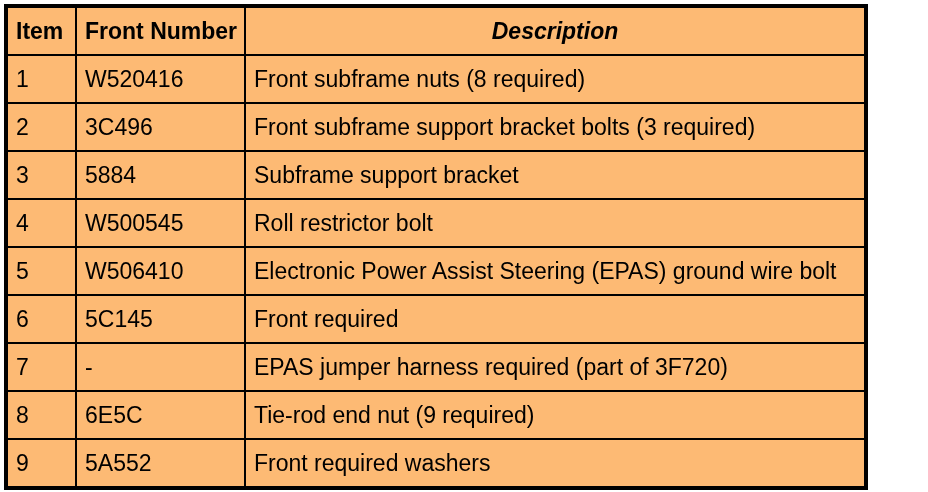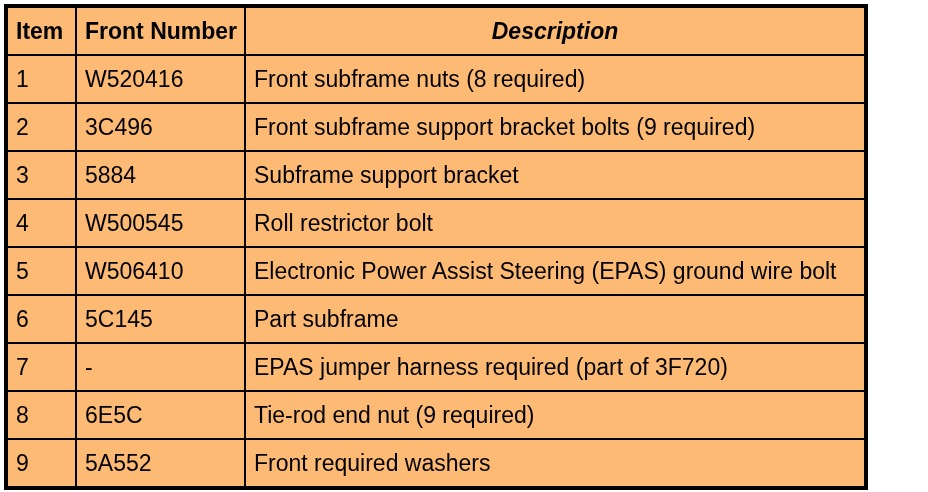--- a/index.html
+++ b/index.html
@@ -67,41 +67,41 @@
   </thead>
   <tbody>
       <tr>
         <td>1</td>
         <td>W520416</td>
         <td>Front subframe nuts (8 required)</td>
       </tr>
       <tr>
         <td>2</td>
         <td>3C496</td>
-        <td>Front subframe support bracket bolts (9 required)</td>
+        <td>Front subframe support bracket bolts (3 required)</td>
       </tr>
       <tr>
         <td>3</td>
         <td>5884</td>
         <td>Subframe support bracket</td>
       </tr>
       <tr>
         <td>4</td>
         <td>W500545</td>
         <td>Roll restrictor bolt</td>
       </tr>
       <tr>
         <td>5</td>
         <td>W506410</td>
         <td>Electronic Power Assist Steering (EPAS) ground wire bolt</td>
       </tr>
       <tr>
         <td>6</td>
         <td>5C145</td>
-        <td>Part subframe</td>
+        <td>Front required</td>
       </tr>
       <tr>
         <td>7</td>
         <td>-</td>
         <td>EPAS jumper harness required (part of 3F720)</td>
       </tr>
       <tr>
         <td>8</td>
         <td>6E5C</td>
         <td>Tie-rod end nut (9 required)</td>

